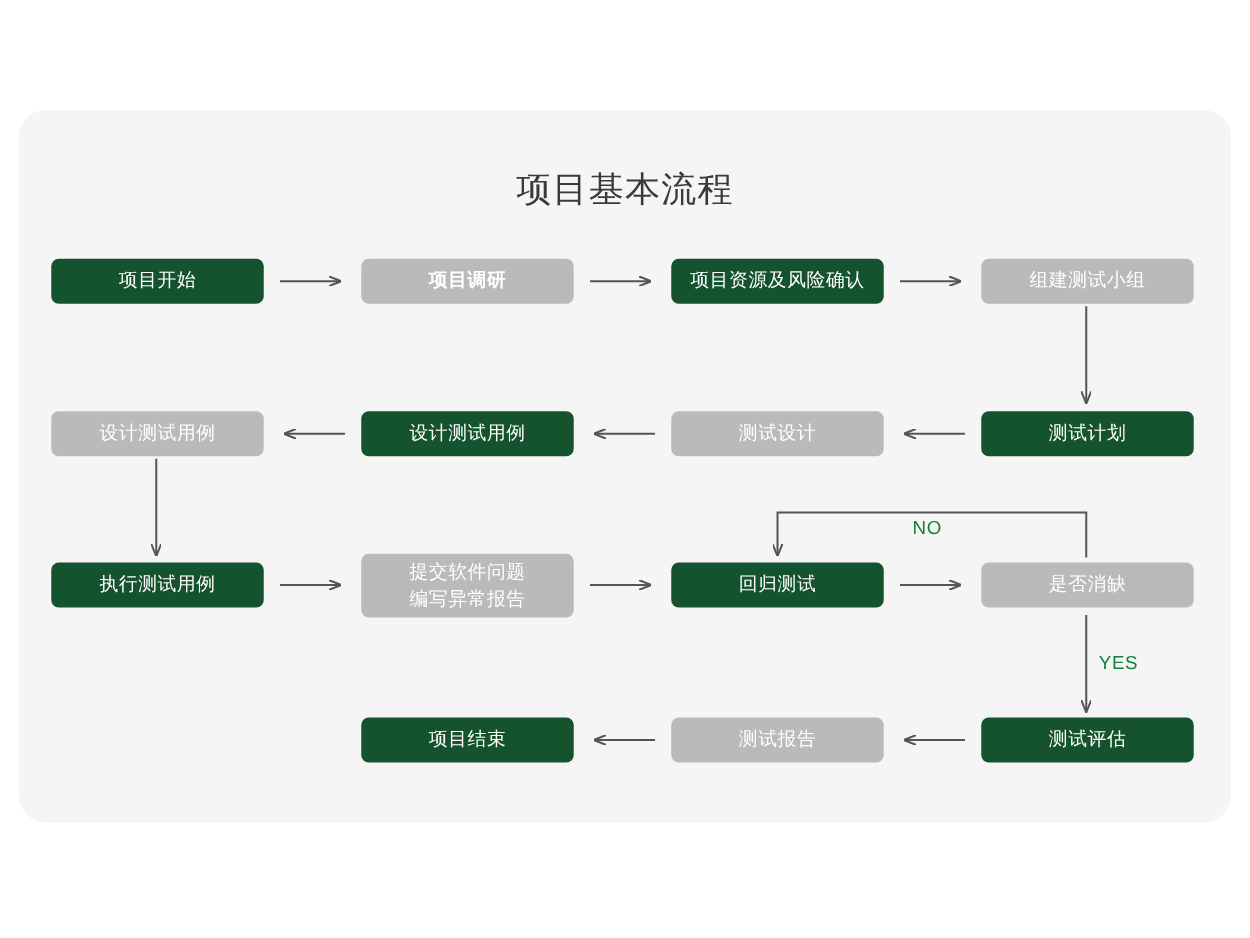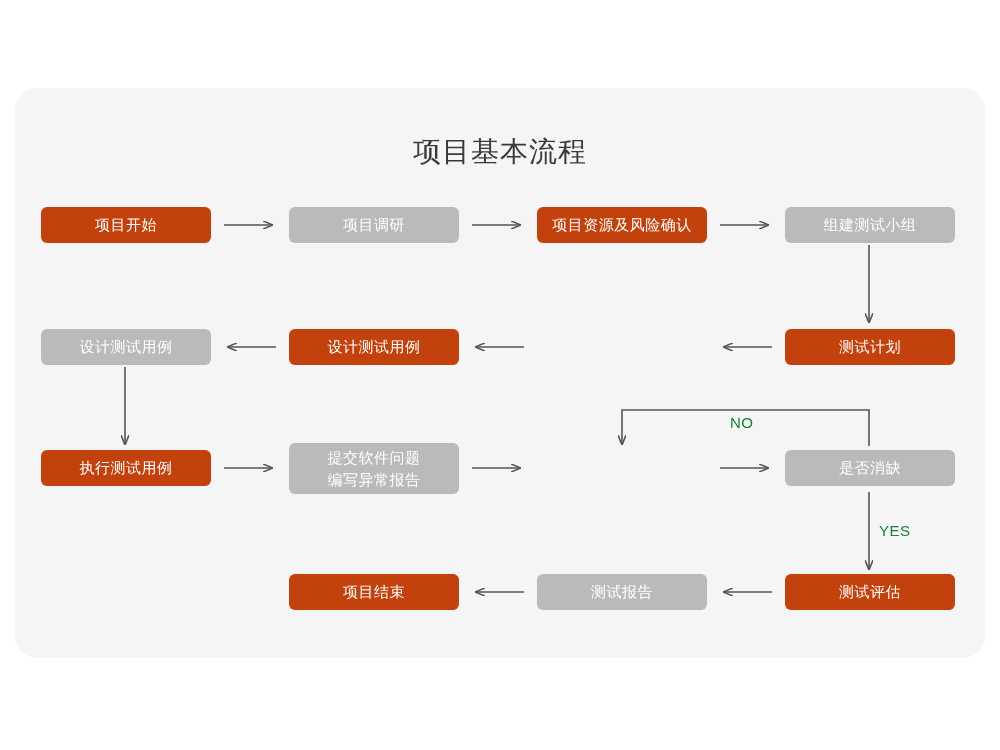--- a/index.html
+++ b/index.html
@@ -52,21 +52,21 @@
     align-items: center;
     justify-content: center;
     text-align: center;
     font-size: 15px;
     line-height: 22px;
     color: #ffffff;
     letter-spacing: 0.5px;
     white-space: pre-line;
     user-select: none;
   }
-  .node.purple { background: #c2410c; }
+  .node.purple { background: #14532d; }
   .node.gray   { background: #bababa; }
 
   
   .conn {
     position: absolute;
     pointer-events: none;
   }
   .conn svg { display: block; overflow: visible; }
 
   .edge-label {
@@ -145,30 +145,32 @@
       <g stroke="#555555" stroke-width="1.6" fill="none">
         <line x1="524" y1="592" x2="476" y2="592" marker-end="url(#ah)"></line>
       </g>
     </svg>
   </div>
 
   <div class="edge-label" style="left:730px; top:414px;">NO</div>
   <div class="edge-label" style="left:879px; top:522px;">YES</div>
 
   <div class="node purple" style="left:41px;  top:207px; width:170px; height:36px;">项目开始</div>
-  <div class="node gray" style="left:289px; top:207px; width:170px; height:36px;">项目调研</div>
+  <div class="node gray" style="left:289px; top:207px; width:170px; height:36px;font-weight:bold;">项目调研</div>
   <div class="node purple" style="left:537px; top:207px; width:170px; height:36px;">项目资源及风险确认</div>
   <div class="node gray" style="left:785px; top:207px; width:170px; height:36px;">组建测试小组</div>
 
   <div class="node gray" style="left:41px;  top:329px; width:170px; height:36px;">设计测试用例</div>
   <div class="node purple" style="left:289px; top:329px; width:170px; height:36px;">设计测试用例</div>
+  <div class="node gray" style="left:537px; top:329px; width:170px; height:36px;">测试设计</div>
   <div class="node purple" style="left:785px; top:329px; width:170px; height:36px;">测试计划</div>
 
   <div class="node purple" style="left:41px;  top:450px; width:170px; height:36px;">执行测试用例</div>
   <div class="node gray" style="left:289px; top:443px; width:170px; height:51px;">提交软件问题
 编写异常报告</div>
+  <div class="node purple" style="left:537px; top:450px; width:170px; height:36px;">回归测试</div>
   <div class="node gray" style="left:785px; top:450px; width:170px; height:36px;">是否消缺</div>
 
   <div class="node purple" style="left:289px; top:574px; width:170px; height:36px;text-align:center;">项目结束</div>
   <div class="node gray" style="left:537px; top:574px; width:170px; height:36px;">测试报告</div>
   <div class="node purple" style="left:785px; top:574px; width:170px; height:36px;">测试评估</div>
 
 </div>
 
 </body></html>

